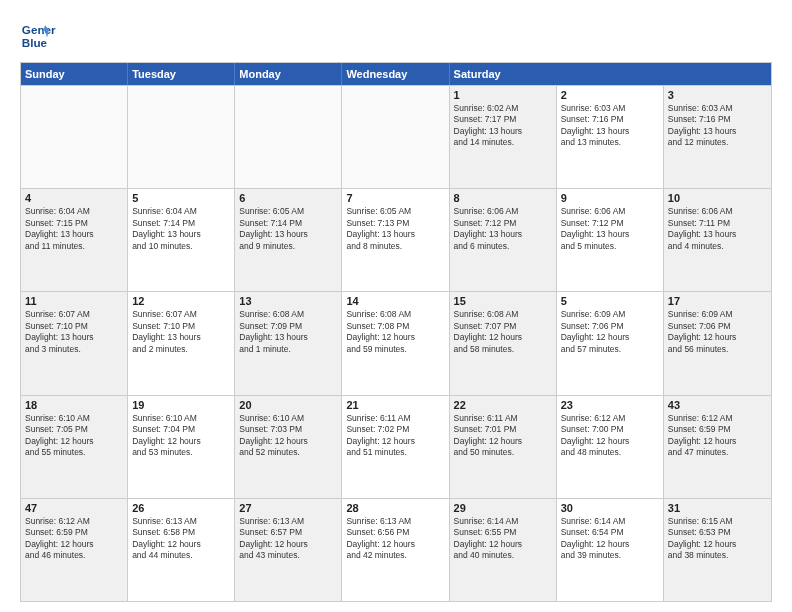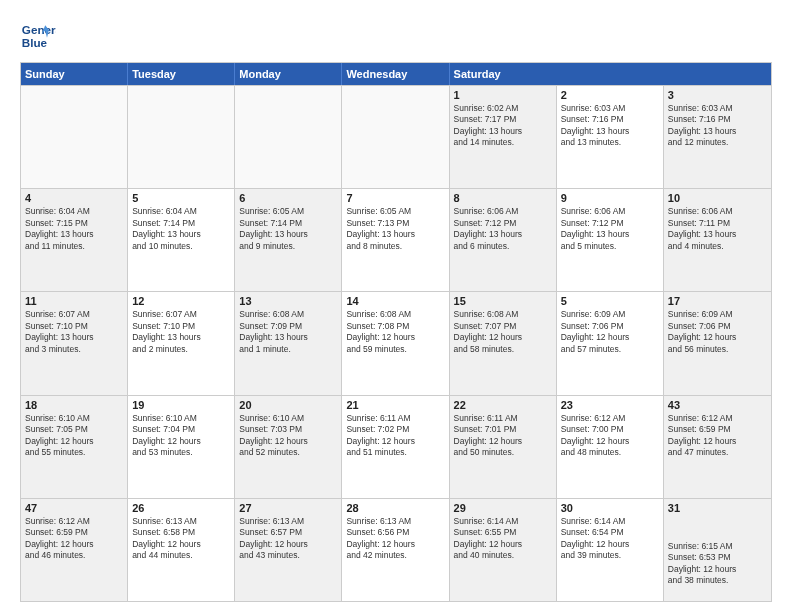--- a/index.html
+++ b/index.html
@@ -347,21 +347,21 @@
           </div>
           <div class="cal-cell">
             <div class="day-num">30</div>
             <div class="day-info" style="white-space: pre-line;">Sunrise: 6:14 AM
 Sunset: 6:54 PM
 Daylight: 12 hours
 and 39 minutes.</div>
           </div>
           <div class="cal-cell shaded">
             <div class="day-num">31</div>
-            <div class="day-info" style="white-space: pre-line; margin-top: 25px;">Sunrise: 6:15 AM
+            <div class="day-info" style="white-space: pre-line;">Sunrise: 6:15 AM
 Sunset: 6:53 PM
 Daylight: 12 hours
 and 38 minutes.</div>
           </div>
         </div>
       </div>
   </div>
 </div>
 
 </body></html>

